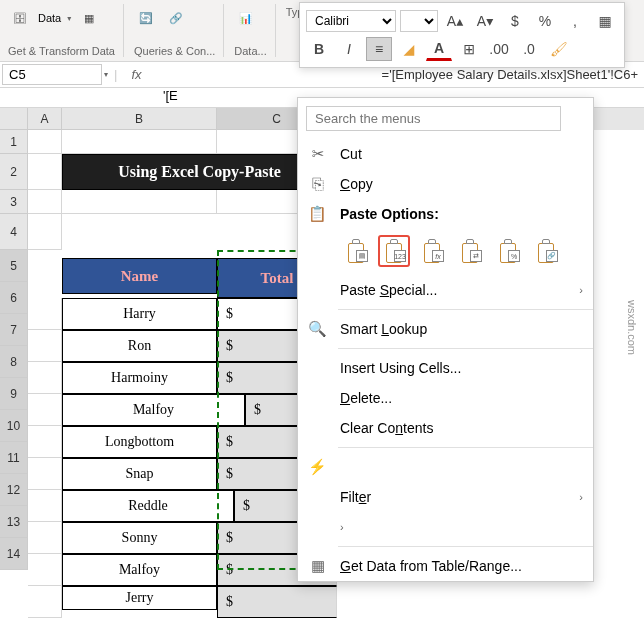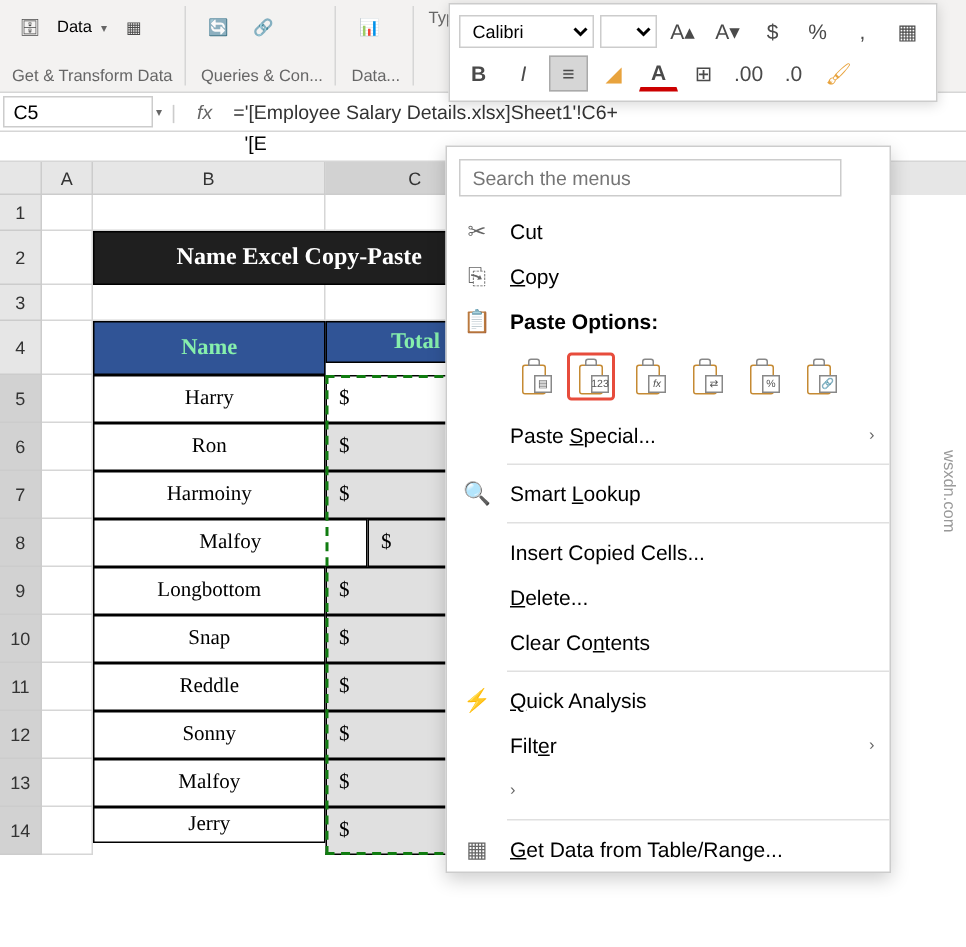--- a/index.html
+++ b/index.html
@@ -12,34 +12,34 @@
 .ribbon-label { color: #666; text-align: center; font-size: 11px; }
 .mini-toolbar { position: absolute; top: 2px; left: 299px; background: #fff; border: 1px solid #ccc; box-shadow: 0 2px 8px rgba(0,0,0,0.15); padding: 4px; z-index: 20; }
 .mini-row { display: flex; align-items: center; gap: 4px; padding: 2px; }
 .mini-select { border: 1px solid #ccc; padding: 2px 18px 2px 4px; font-size: 12px; background: #fff; }
 .mini-num { width: 38px; }
 .mini-btn { width: 26px; height: 24px; display: inline-flex; align-items: center; justify-content: center; border: 1px solid transparent; cursor: pointer; color: #4a4a4a; font-size: 14px; }
 .mini-btn.active { background: #d6d6d6; border-color: #aaa; }
 .namebox-row { display: flex; align-items: center; border-bottom: 1px solid #d6d6d6; height: 26px; background: #fff; }
 .namebox { width: 100px; border: 1px solid #ccc; padding: 2px 6px; margin: 2px; font-size: 13px; }
 .fx-label { padding: 0 8px; font-style: italic; color: #666; }
-.formula-bar { flex: 1; padding: 2px 6px; font-size: 13px; color: #333; white-space: nowrap; overflow: hidden; }
+.formula-bar { flex: 1; padding: 2px 6px; font-size: 13px; color: #333; white-space: nowrap; overflow: hidden; text-align: right; }
 .sheet { display: flex; }
 .row-headers { display: flex; flex-direction: column; }
 .col-headers { display: flex; background: #e6e6e6; }
 .corner { width: 28px; height: 22px; background: #e6e6e6; border-right: 1px solid #ccc; border-bottom: 1px solid #ccc; }
 .col-h { height: 22px; border-right: 1px solid #ccc; border-bottom: 1px solid #ccc; display: flex; align-items: center; justify-content: center; background: #e6e6e6; font-size: 12px; color: #333; }
 .col-h.sel { background: #d2d2d2; }
 .row-h { width: 28px; border-right: 1px solid #ccc; border-bottom: 1px solid #ccc; display: flex; align-items: center; justify-content: center; background: #e6e6e6; font-size: 12px; color: #333; }
 .row-h.sel { background: #d2d2d2; }
 .grid { position: relative; }
 .grid-row { display: flex; }
 .cell { border-right: 1px solid #d6d6d6; border-bottom: 1px solid #d6d6d6; height: 24px; display: flex; align-items: center; padding: 0 6px; font-size: 14px; }
 .title-cell { background: #1f1f1f; color: #fff; font-family: Georgia, serif; font-weight: bold; font-size: 16px; justify-content: center; border: 1px solid #000; }
-.header-cell { background: #305496; color: #86efac; font-family: Georgia, serif; font-weight: bold; font-size: 15px; justify-content: center; border: 1px solid #000; }
+.header-cell { background: #305496; color: #fca5a5; font-family: Georgia, serif; font-weight: bold; font-size: 15px; justify-content: center; border: 1px solid #000; margin-top: 44px; }
 .data-cell { border: 1px solid #000; font-family: Georgia, serif; justify-content: center; }
 .money-cell { border-top: 1px solid #000; border-bottom: 1px solid #000; border-left: 1px solid #000; font-family: Georgia, serif; padding-left: 8px; background: #fff; }
 .marching { position: absolute; border: 2px dashed #107c10; pointer-events: none; }
 .selection-shade { background: #e0e0e0; }
 .context-menu { position: absolute; top: 97px; left: 297px; width: 297px; background: #fff; border: 1px solid #ccc; box-shadow: 0 4px 12px rgba(0,0,0,0.2); z-index: 15; font-size: 14px; }
 .search-box { margin: 8px; padding: 4px 8px; border: 1px solid #ccc; width: calc(100% - 40px); font-size: 13px; color: #666; }
 .ctx-item { display: flex; align-items: center; padding: 5px 10px 5px 8px; cursor: pointer; }
 .ctx-icon { width: 24px; height: 20px; display: inline-flex; align-items: center; justify-content: center; margin-right: 10px; color: #666; font-size: 15px; }
 .ctx-label { flex: 1; }
 .ctx-arrow { color: #666; font-size: 11px; }
@@ -152,31 +152,31 @@
     <div class="row-h sel" style="height:32px">14</div>
   </div>
   <div class="grid">
     <div class="grid-row">
         <div class="cell" style="width:34px"></div>
         <div class="cell" style="width:155px"></div>
         <div class="cell" style="width:120px"></div>
       </div>
     <div class="grid-row">
         <div class="cell" style="width:34px;height:36px"></div>
-        <div class="cell title-cell" style="width:275px;height:36px">Name Excel Copy-Paste</div>
+        <div class="cell title-cell" style="width:275px;height:36px">Using Excel Copy-Paste</div>
       </div>
     <div class="grid-row">
         <div class="cell" style="width:34px"></div>
         <div class="cell" style="width:155px"></div>
         <div class="cell" style="width:120px"></div>
       </div>
     <div class="grid-row">
         <div class="cell" style="width:34px;height:36px"></div>
         <div class="cell header-cell" style="width:155px;height:36px">Name</div>
-        <div class="cell header-cell" style="width:120px;height:28px">Total</div>
+        <div class="cell header-cell" style="width:120px;height:40px">Total</div>
       </div>
     <div class="grid-row">
         <div class="cell" style="width:34px;height:32px"></div>
         <div class="cell data-cell" style="width:155px;height:32px">Harry</div>
         <div class="cell money-cell" style="width:120px;height:32px;background:#fff">$</div>
       </div>
     <div class="grid-row">
         <div class="cell" style="width:34px;height:32px"></div>
         <div class="cell data-cell" style="width:155px;height:32px">Ron</div>
         <div class="cell money-cell selection-shade" style="width:120px;height:32px">$</div>
@@ -196,21 +196,21 @@
         <div class="cell data-cell" style="width:155px;height:32px">Longbottom</div>
         <div class="cell money-cell selection-shade" style="width:120px;height:32px">$</div>
       </div>
     <div class="grid-row">
         <div class="cell" style="width:34px;height:32px"></div>
         <div class="cell data-cell" style="width:155px;height:32px">Snap</div>
         <div class="cell money-cell selection-shade" style="width:120px;height:32px">$</div>
       </div>
     <div class="grid-row">
         <div class="cell" style="width:34px;height:32px"></div>
-        <div class="cell data-cell" style="width:155px;height:32px">Reddle</div>
+        <div class="cell data-cell" style="width:172px;height:32px">Reddle</div>
         <div class="cell money-cell selection-shade" style="width:120px;height:32px">$</div>
       </div>
     <div class="grid-row">
         <div class="cell" style="width:34px;height:32px"></div>
         <div class="cell data-cell" style="width:155px;height:32px">Sonny</div>
         <div class="cell money-cell selection-shade" style="width:120px;height:32px">$</div>
       </div>
     <div class="grid-row">
         <div class="cell" style="width:34px;height:32px"></div>
         <div class="cell data-cell" style="width:155px;height:32px">Malfoy</div>
@@ -291,34 +291,33 @@
     <span class="ctx-arrow">›</span>
   </div>
   <div class="ctx-sep"></div>
   <div class="ctx-item">
     <span class="ctx-icon">🔍</span>
     <span class="ctx-label">Smart <span class="u">L</span>ookup</span>
   </div>
   <div class="ctx-sep"></div>
   <div class="ctx-item">
     <span class="ctx-icon"></span>
-    <span class="ctx-label">Insert Copied Cells...</span>
+    <span class="ctx-label">Insert Using Cells...</span>
   </div>
   <div class="ctx-item">
     <span class="ctx-icon"></span>
     <span class="ctx-label"><span class="u">D</span>elete...</span>
   </div>
   <div class="ctx-item">
     <span class="ctx-icon"></span>
     <span class="ctx-label">Clear Co<span class="u">n</span>tents</span>
   </div>
   <div class="ctx-sep"></div>
   <div class="ctx-item">
     <span class="ctx-icon">⚡</span>
-    <span class="ctx-label"><span class="u">Q</span>uick Analysis</span>
   </div>
   <div class="ctx-item">
     <span class="ctx-icon"></span>
     <span class="ctx-label">Filt<span class="u">e</span>r</span>
     <span class="ctx-arrow">›</span>
   </div>
   <div class="ctx-item">
     <span class="ctx-icon"></span>
     <span class="ctx-arrow">›</span>
   </div>

